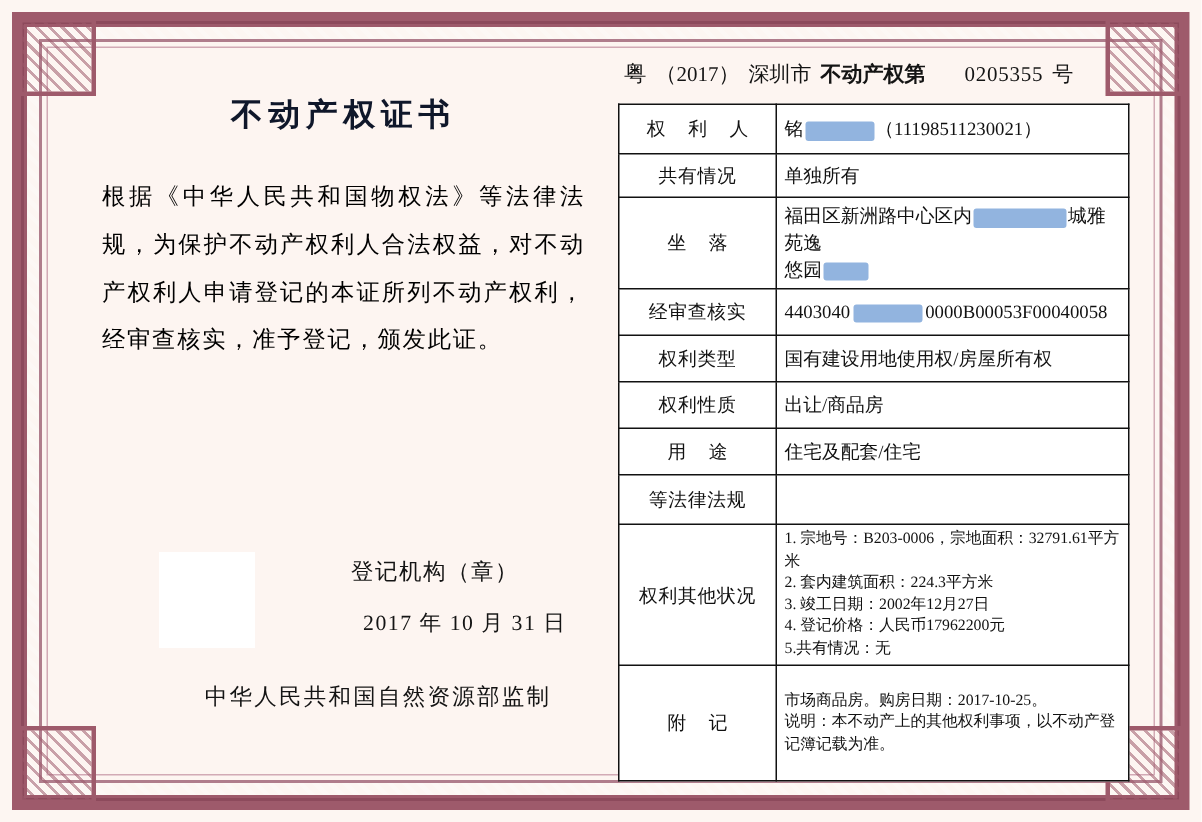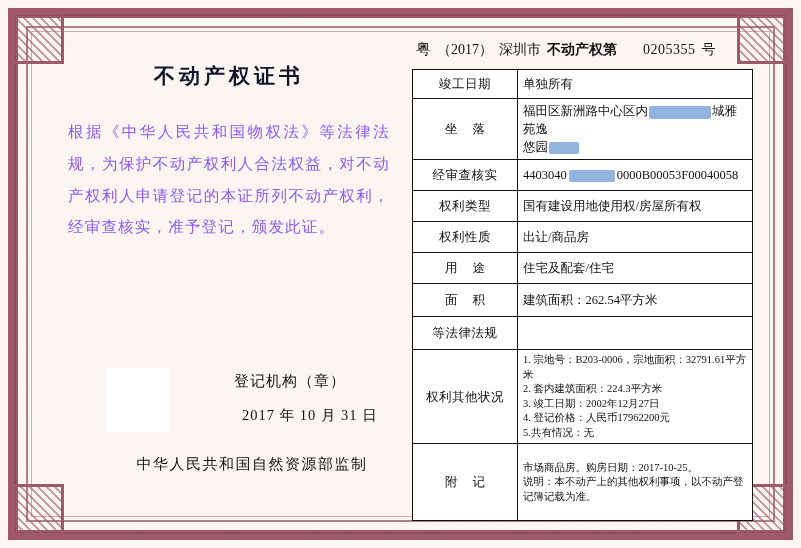--- a/index.html
+++ b/index.html
@@ -94,21 +94,21 @@
     font-weight: bold;
     letter-spacing: 4px;
     color: #0f172a;
     margin-top: 12px;
     margin-bottom: 26px;
     font-family: "Liberation Serif", serif;
   }
   .doc-body {
     font-size: 15.5px;
     line-height: 2.05;
-    color: #8b5cf6;
+    color: #000000;
     text-align: justify;
     letter-spacing: 1.2px;
     padding: 0 4px;
   }
 
   .qr {
     position: absolute;
     left: 42px;
     top: 318px;
     width: 62px;
@@ -263,22 +263,28 @@
         <span class="hl-prov">粤</span>
         <span class="hl-year">（2017）</span>
         <span class="hl-city">深圳市</span>
         <span class="hl-label">不动产权第</span>
         <span class="hl-no">0205355</span>
         <span class="hl-unit">号</span>
       </div>
 
       <table class="info">
         <tbody>
+          <tr class="r-owner">
+            <td class="label spaced">权 利 人</td>
+            <td class="value">
+              <span>铭</span><span class="redact name"></span><span>（11198511230021）</span>
+            </td>
+          </tr>
           <tr class="r-share">
-            <td class="label">竣工日期</td>
+            <td class="label">共有情况</td>
             <td class="value">单独所有</td>
           </tr>
           <tr class="r-loc">
             <td class="label spaced">坐 落</td>
             <td class="value">
               <span>福田区新洲路中心区内</span><span class="redact loc1"></span><span>城雅苑逸</span><br>
               <span>悠园</span><span class="redact loc2"></span>
             </td>
           </tr>
           <tr class="r-unit">
@@ -291,24 +297,20 @@
             <td class="label">权利类型</td>
             <td class="value">国有建设用地使用权/房屋所有权</td>
           </tr>
           <tr class="r-nature">
             <td class="label">权利性质</td>
             <td class="value">出让/商品房</td>
           </tr>
           <tr class="r-use">
             <td class="label spaced">用 途</td>
             <td class="value">住宅及配套/住宅</td>
-          </tr>
-          <tr class="r-area">
-            <td class="label spaced">面 积</td>
-            <td class="value">建筑面积：262.54平方米</td>
           </tr>
           <tr class="r-term">
             <td class="label">等法律法规</td>
             <td class="value"></td>
           </tr>
           <tr class="r-other">
             <td class="label">权利其他状况</td>
             <td class="value small" style="white-space: pre-line;">1. 宗地号：B203-0006，宗地面积：32791.61平方米
 2. 套内建筑面积：224.3平方米
 3. 竣工日期：2002年12月27日

